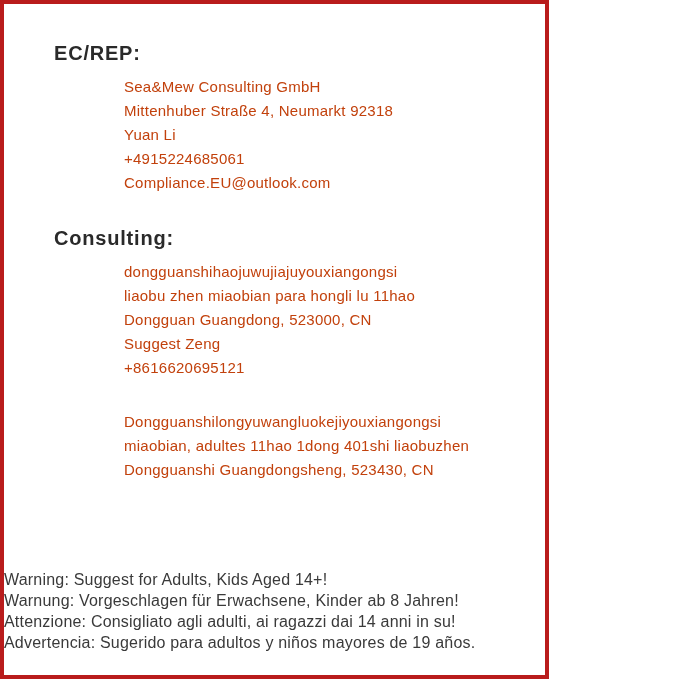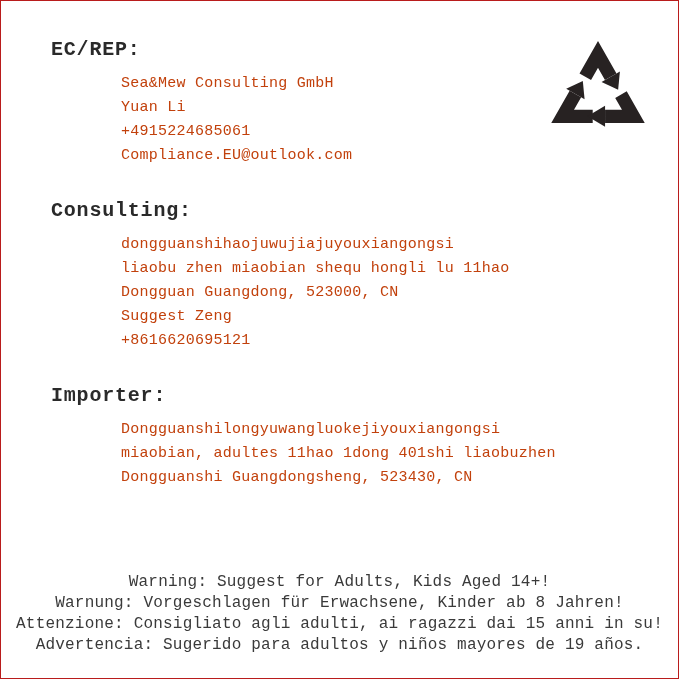--- a/index.html
+++ b/index.html
@@ -2,27 +2,27 @@
 <html><head>
 <meta charset="utf-8">
 <style>
   html, body {
     margin: 0;
     padding: 0;
     background: #ffffff;
   }
   .label {
     position: relative;
-    width: 679px;
+    width: 549px;
     height: 679px;
     box-sizing: border-box;
     background: #ffffff;
-    border: 1px solid #b91c1c;
+    border: 4px solid #b91c1c;
     overflow: hidden;
-    font-family: Liberation Mono, monospace;
+    font-family: Liberation Sans, sans-serif;
     color: #3e3e3e;
   }
   .sections {
     padding: 36px 0 0 50px;
   }
   .section { margin: 0; }
   .section + .section { margin-top: 30px; }
   .section-heading {
     margin: 0 0 9px 0;
     font-size: 20px;
@@ -44,58 +44,58 @@
     top: 37px;
     left: 544px;
     width: 106px;
     height: 100px;
   }
   .warnings {
     position: absolute;
     left: 0;
     right: 0;
     bottom: 22px;
-    text-align: center;
+    text-align: left;
     font-size: 16px;
     line-height: 21px;
     letter-spacing: 0.2px;
     color: #3a3a3a;
   }
   .warning-line { white-space: nowrap; }
 </style>
 </head>
 <body>
 
 <div class="label">
 
   <div class="sections">
 
     <div class="section">
       <h2 class="section-heading">EC/REP:</h2>
       <div class="section-body">
         <div class="text-line">Sea&amp;Mew Consulting GmbH</div>
+        <div class="text-line">Mittenhuber Straße 4, Neumarkt 92318</div>
         <div class="text-line">Yuan Li</div>
         <div class="text-line">+4915224685061</div>
         <div class="text-line">Compliance.EU@outlook.com</div>
       </div>
     </div>
 
     <div class="section">
       <h2 class="section-heading">Consulting:</h2>
       <div class="section-body">
         <div class="text-line">dongguanshihaojuwujiajuyouxiangongsi</div>
-        <div class="text-line">liaobu zhen miaobian shequ hongli lu 11hao</div>
+        <div class="text-line">liaobu zhen miaobian para hongli lu 11hao</div>
         <div class="text-line">Dongguan Guangdong, 523000, CN</div>
         <div class="text-line">Suggest Zeng</div>
         <div class="text-line">+8616620695121</div>
       </div>
     </div>
 
     <div class="section">
-      <h2 class="section-heading">Importer:</h2>
       <div class="section-body">
         <div class="text-line">Dongguanshilongyuwangluokejiyouxiangongsi</div>
         <div class="text-line">miaobian, adultes 11hao 1dong 401shi liaobuzhen</div>
         <div class="text-line">Dongguanshi Guangdongsheng, 523430, CN</div>
       </div>
     </div>
 
   </div>
 
   <div class="recycle-wrap">
@@ -109,17 +109,17 @@
         <polygon points="84.8,37.2 64.0,49.2 82.8,57.9"></polygon>
         <polygon points="68,76 68,100 48,88"></polygon>
         <polygon points="44.8,68.8 24.0,56.8 42.8,48.0"></polygon>
       </g>
     </svg>
   </div>
 
   <div class="warnings">
     <div class="warning-line">Warning: Suggest for Adults, Kids Aged 14+!</div>
     <div class="warning-line">Warnung: Vorgeschlagen für Erwachsene, Kinder ab 8 Jahren!</div>
-    <div class="warning-line">Attenzione: Consigliato agli adulti, ai ragazzi dai 15 anni in su!</div>
+    <div class="warning-line">Attenzione: Consigliato agli adulti, ai ragazzi dai 14 anni in su!</div>
     <div class="warning-line">Advertencia: Sugerido para adultos y niños mayores de 19 años.</div>
   </div>
 
 </div>
 
 </body></html>

